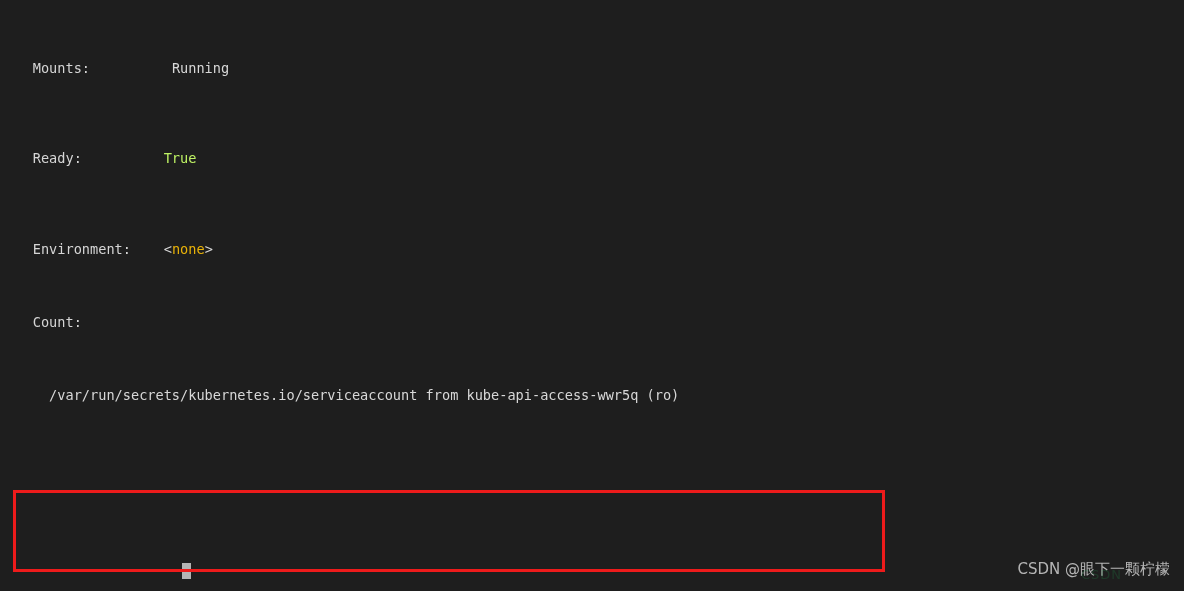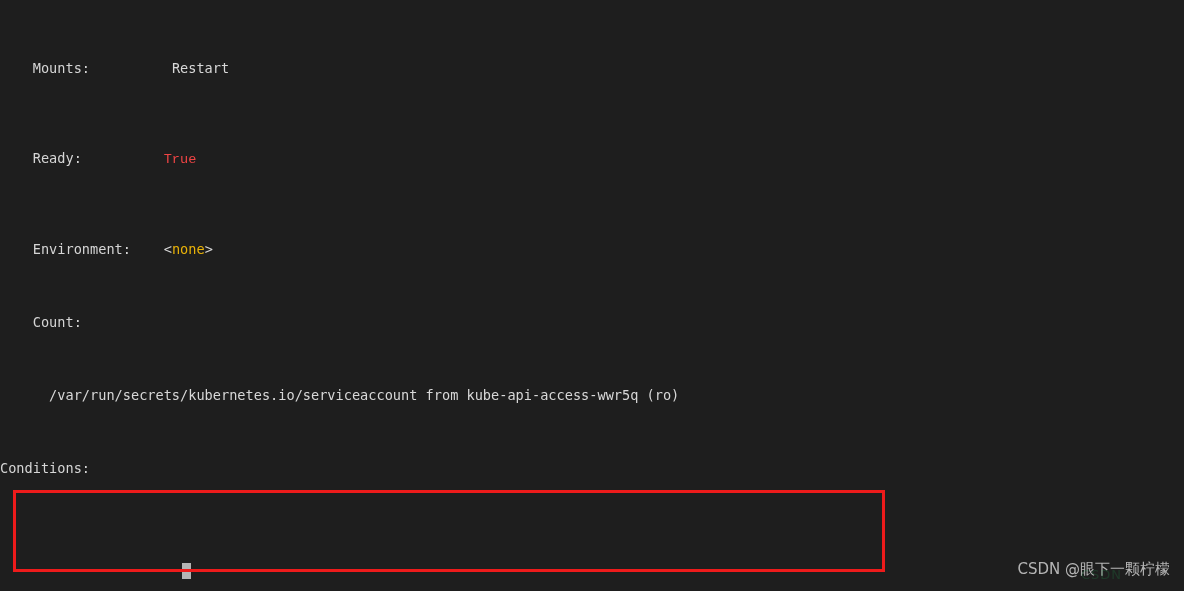--- a/index.html
+++ b/index.html
@@ -11,21 +11,21 @@
   }
   #terminal{
     position:absolute;left:0;top:0;width:1184px;height:591px;
     font-size:13.6px;line-height:18.18px;
     color:#d6d6d6;
     white-space:pre;
     padding-top:4px;
     box-sizing:border-box;
   }
   .line{height:18.18px;white-space:pre;}
-  .g{color:#ef4444;font-family:Liberation Mono, monospace;}            
+  .g{color:#bef264;}            
   .m{color:#eab308;}            
   .w{color:#d8d8d8;}            
 
   
   #redbox{
     position:absolute;
     left:13px;top:490px;width:872px;height:82px;
     border:3px solid #ee1b1b;
     box-sizing:border-box;
     pointer-events:none;
@@ -50,33 +50,32 @@
     font-family:"DejaVu Sans","Liberation Sans",sans-serif;
     font-size:13px;color:#22c55e;opacity:.16;
     z-index:7;white-space:nowrap;letter-spacing:1px;
   }
 </style>
 </head>
 <body>
 
 <div id="terminal">
 
-  <div class="line"><span>    Mounts:          </span><span class="w">Restart</span></div>
+  <div class="line"><span>    Mounts:          </span><span class="w">Running</span></div>
 
 
   <div class="line"><span>    Ready:          </span><span class="g">True</span></div>
 
 
   <div class="line"><span>    Environment:    </span><span class="w">&lt;</span><span class="m">none</span><span class="w">&gt;</span></div>
 
   <div class="line"><span>    Count:</span></div>
 
   <div class="line"><span class="w">      /var/run/secrets/kubernetes.io/serviceaccount from kube-api-access-wwr5q (ro)</span></div>
 
-  <div class="line"><span>Conditions:</span></div>
 
   
 
   
 
   
 
   
 
   

